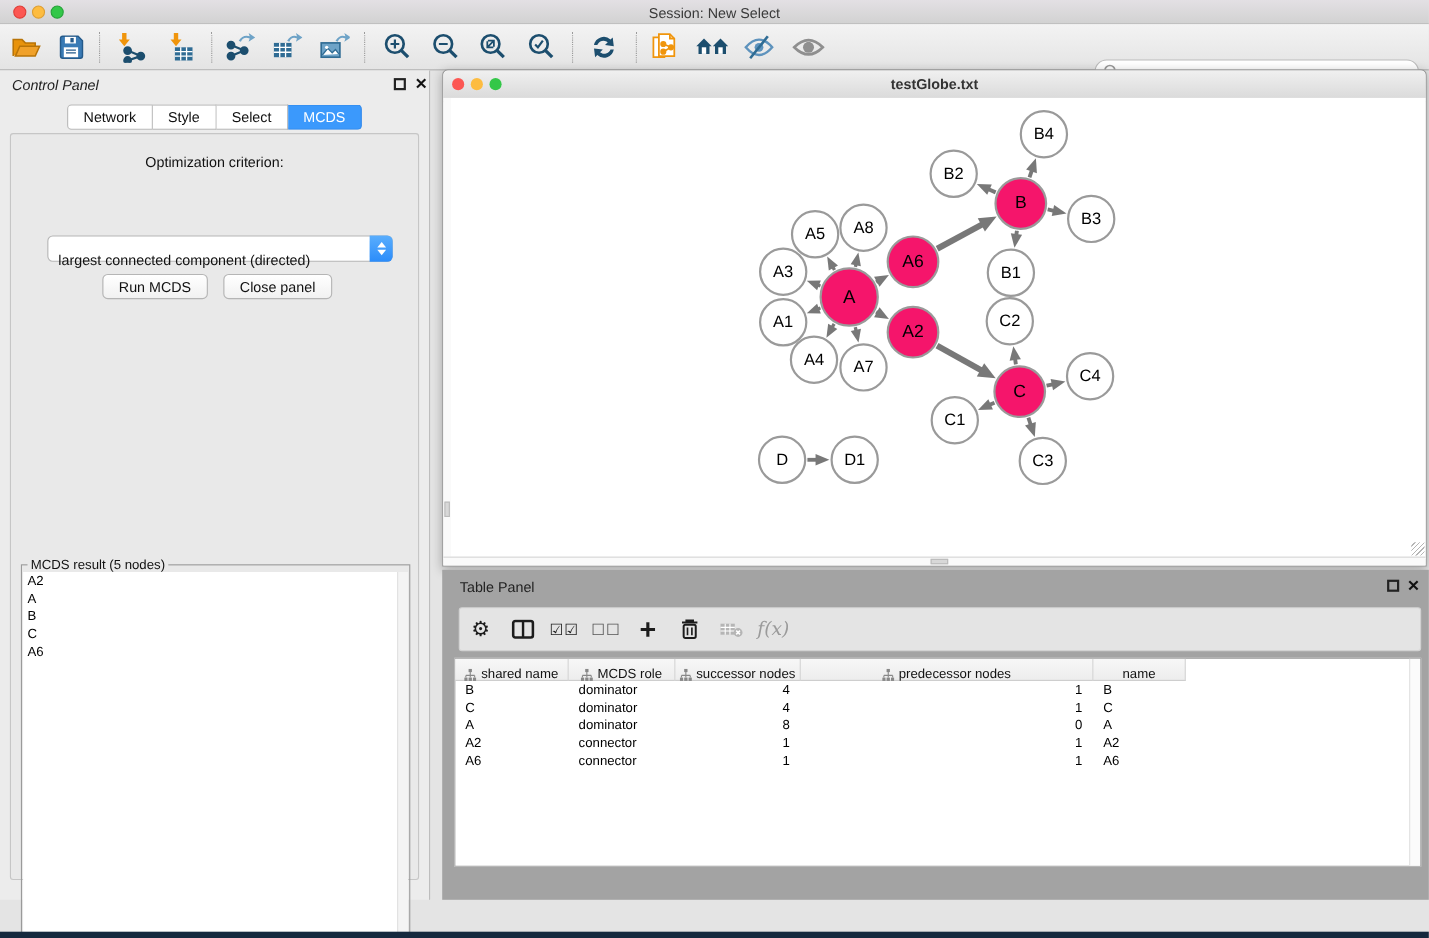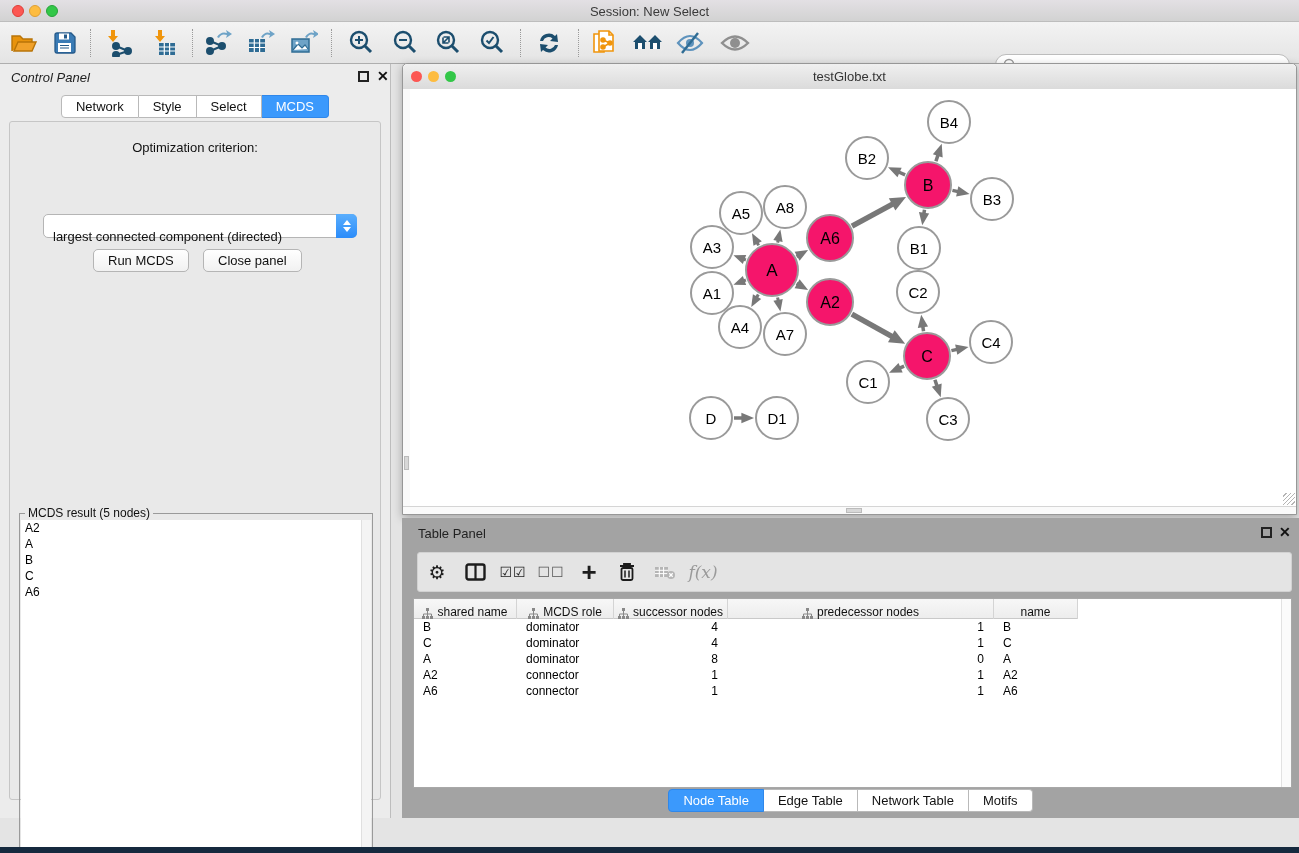--- a/index.html
+++ b/index.html
@@ -60,21 +60,21 @@
   .result-group { position:absolute; left:9px; top:391px; width:354px; height:340px; border:1px solid #9a9a9a; }
   .result-legend { position:absolute; left:5px; top:-8px; background:#e9e9e9; padding:0 3px; font-size:12px; color:#111;}
   .result-list { position:absolute; left:1px; top:6px; width:342px; height:331px; background:#fff; overflow:hidden; }
   .result-scroll { position:absolute; right:1px; top:6px; width:10px; height:331px; background:#f4f4f4; border-left:1px solid #e0e0e0;}
   .result-item { font-size:12px; line-height:16px; padding-left:4px; color:#000; }
 
   
   .net-window { position:absolute; left:402px; top:63px; width:895px; height:452px;
     background:#fff; border:1px solid #979797; border-radius:5px 5px 0 0; box-shadow:0 3px 10px rgba(0,0,0,.28); }
   .net-titlebar { position:absolute; left:0; top:0; width:100%; height:29px;
-    background:linear-gradient(#f0f0f0,#d8d8d8); border-bottom:1px solid #b2b2b2; border-radius:5px 5px 0 0;}
+    background:linear-gradient(#f0f0f0,#d8d8d8); border-bottom:1px solid #b2b2b2; border-radius:5px 5px 0 0;font-weight:bold;}
   .nt-light { position:absolute; top:7px; width:11px; height:11px; border-radius:50%; }
   .nt-red{ left:8px; background:#fc5753;} .nt-yel{ left:25px; background:#fdbc40;} .nt-grn{ left:42px; background:#33c748;}
   .net-titlebar .title{ position:absolute; left:0; right:0; top:5px; text-align:center; font-size:13px; color:#333; }
   .net-canvas { position:absolute; left:7px; top:25px; width:886px; height:419px; background:#fff; }
   .net-vstrip { position:absolute; left:0; top:25px; width:7px; height:419px; background:#fafafa; }
   .net-vthumb { position:absolute; left:1px; top:367px; width:5px; height:14px; background:#d8d8d8; border:1px solid #bbb; }
   .net-hbar { position:absolute; left:0; bottom:0; width:100%; height:8px; background:#fafafa; border-top:1px solid #d5d5d5; }
   .net-hthumb { position:absolute; left:443px; top:1px; width:16px; height:5px; background:#d8d8d8; border:1px solid #bbb; }
   .net-grip { position:absolute; right:1px; bottom:9px; width:12px; height:12px;
     background:repeating-linear-gradient(135deg,transparent,transparent 2px,#b5b5b5 2px,#b5b5b5 3px); }
@@ -516,26 +516,20 @@
         <div class="grid-row">
           <div class="gc txt" style="width: 103px;">A6</div>
           <div class="gc txt" style="width: 97px;">connector</div>
           <div class="gc num" style="width: 114px;">1</div>
           <div class="gc num" style="width: 266px;">1</div>
           <div class="gc txt" style="width: 84px;">A6</div>
         </div>
       </div>
     <div class="grid-scroll"></div>
   </div>
-  <div class="bottom-tabs ctrl-tabs" id="bottom-tabs" style="position:absolute; top:271px;">
-      <span class="tab sel">Node Table</span>
-      <span class="tab">Edge Table</span>
-      <span class="tab">Network Table</span>
-      <span class="tab">Motifs</span>
-    </div>
 </div>
 
 <div class="statusbar">
   <div class="list-btn">
       <i></i>
       <i></i>
       <i></i>
     </div>
   <div class="mem-btn">
     <span class="mem-dot"></span>

